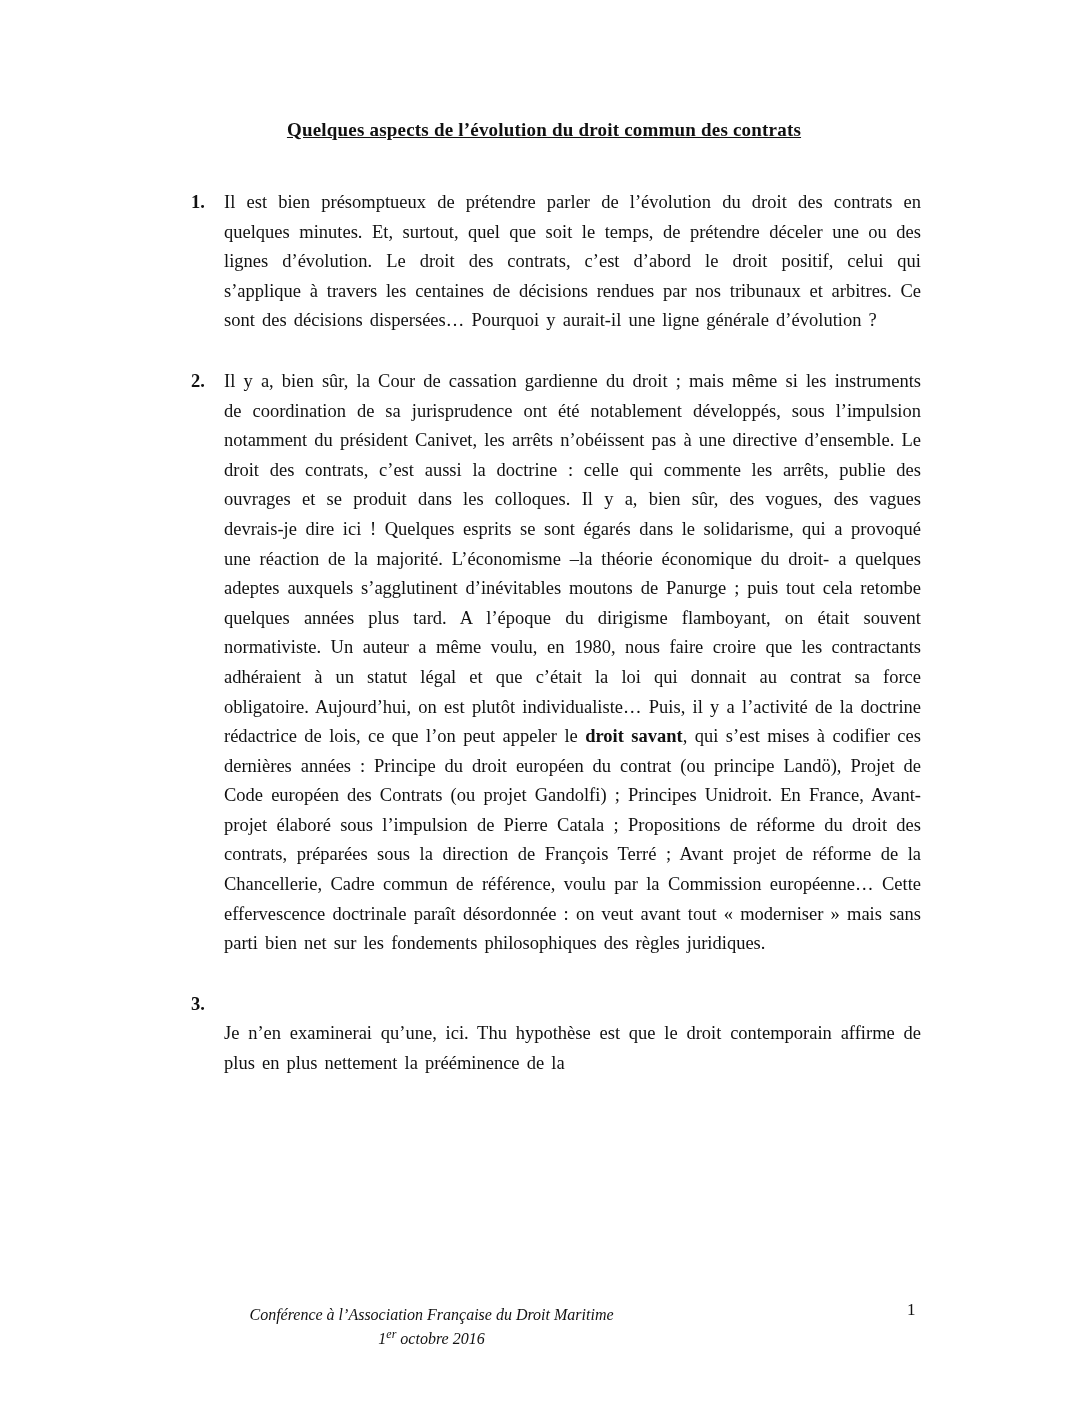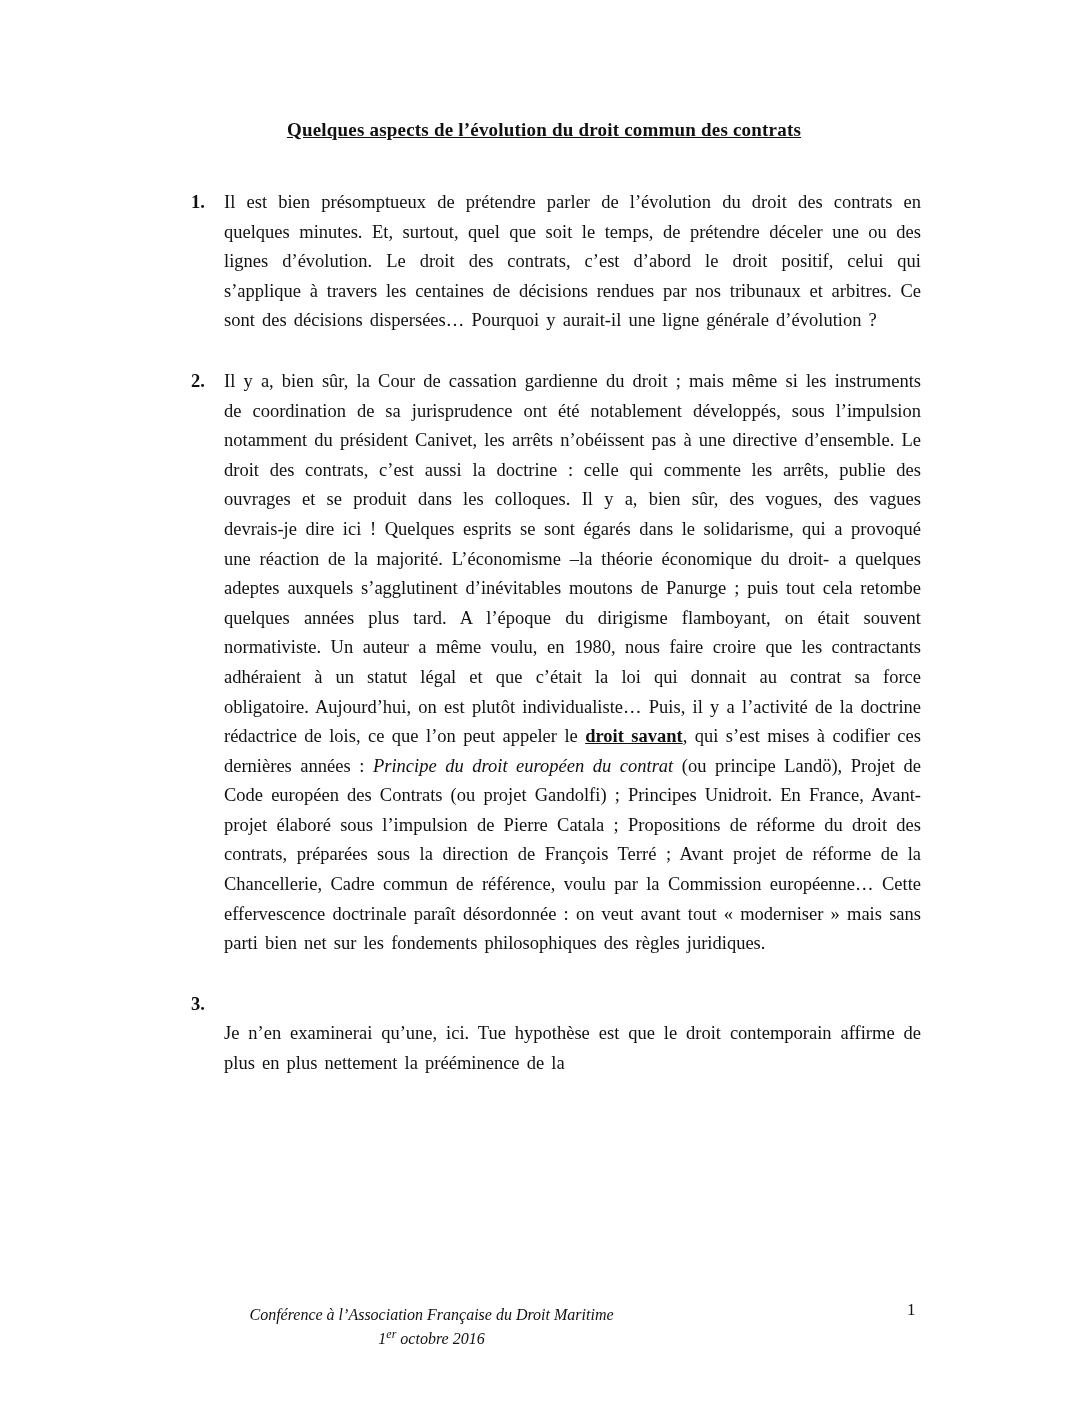--- a/index.html
+++ b/index.html
@@ -40,22 +40,22 @@
   .num {
     width: 33px;
     flex-shrink: 0;
     font-weight: bold;
   }
   .ptext {
     flex: 1;
     text-align: justify;
     word-spacing: 2.5px;
   }
-  .seg-bold { font-weight: bold; text-decoration: underline; }
-  .seg-italic { font-style: italic; }
+  .seg-bold { font-weight: bold; }
+  .seg-italic { }
   .footer {
     position: absolute;
     top: 1303px;
     left: 0;
     width: 863px;
     text-align: center;
     font-style: italic;
     font-size: 16px;
     line-height: 24px;
   }
@@ -83,21 +83,21 @@
       <div class="para">
         <span class="num">1.</span>
         <div class="ptext"><span>Il est bien présomptueux de prétendre parler de l’évolution du droit des contrats en quelques minutes. Et, surtout, quel que soit le temps, de prétendre déceler une ou des lignes d’évolution. Le droit des contrats, c’est d’abord le droit positif, celui qui s’applique à travers les centaines de décisions rendues par nos tribunaux et arbitres. Ce sont des décisions dispersées… Pourquoi y aurait-il une ligne générale d’évolution&nbsp;?</span></div>
       </div>
       <div class="para">
         <span class="num">2.</span>
         <div class="ptext"><span>Il y a, bien sûr, la Cour de cassation gardienne du droit&nbsp;; mais même si les instruments de coordination de sa jurisprudence ont été notablement développés, sous l’impulsion notamment du président Canivet, les arrêts n’obéissent pas à une directive d’ensemble. Le droit des contrats, c’est aussi la doctrine&nbsp;: celle qui commente les arrêts, publie des ouvrages et se produit dans les colloques. Il y a, bien sûr, des vogues, des vagues devrais-je dire ici&nbsp;! Quelques esprits se sont égarés dans le solidarisme, qui a provoqué une réaction de la majorité. L’économisme –la théorie économique du droit- a quelques adeptes auxquels s’agglutinent d’inévitables moutons de Panurge&nbsp;; puis tout cela retombe quelques années plus tard. A l’époque du dirigisme flamboyant, on était souvent normativiste. Un auteur a même voulu, en 1980, nous faire croire que les contractants adhéraient à un statut légal et que c’était la loi qui donnait au contrat sa force obligatoire. Aujourd’hui, on est plutôt individualiste… Puis, il y a l’activité de la doctrine rédactrice de lois, ce que l’on peut appeler le </span><span class="seg-bold">droit savant</span><span>, qui s’est mises à codifier ces dernières années&nbsp;: </span><span class="seg-italic">Principe du droit européen du contrat</span><span> (ou principe Landö), Projet de Code européen des Contrats (ou projet Gandolfi)&nbsp;; Principes Unidroit. En France, Avant-projet élaboré sous l’impulsion de Pierre Catala&nbsp;; Propositions de réforme du droit des contrats, préparées sous la direction de François Terré&nbsp;; Avant projet de réforme de la Chancellerie, Cadre commun de référence, voulu par la Commission européenne… Cette effervescence doctrinale paraît désordonnée&nbsp;: on veut avant tout «&nbsp;moderniser&nbsp;» mais sans parti bien net sur les fondements philosophiques des règles juridiques.</span></div>
       </div>
       <div class="para">
         <span class="num">3.</span>
-        <div class="ptext"><br><span>Je n’en examinerai qu’une, ici. Tue hypothèse est que le droit contemporain affirme de plus en plus nettement la prééminence de la</span></div>
+        <div class="ptext"><br><span>Je n’en examinerai qu’une, ici. Thu hypothèse est que le droit contemporain affirme de plus en plus nettement la prééminence de la</span></div>
       </div>
     </div>
 
   <div class="footer">
     <div>Conférence à l’Association Française du Droit Maritime</div>
     <div><span>1</span><sup>er</sup><span> octobre 2016</span></div>
   </div>
 
   <div class="page-number">1</div>
 

